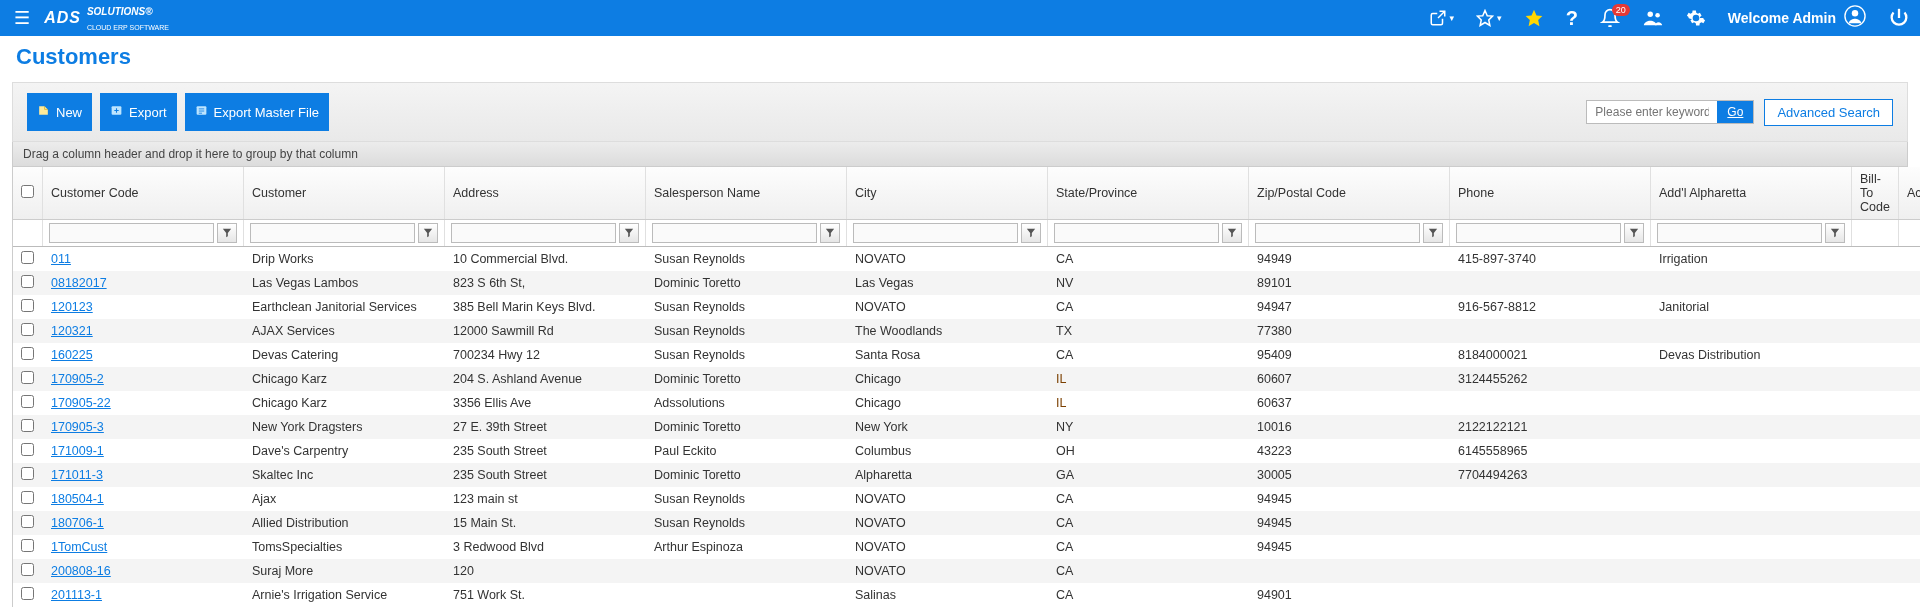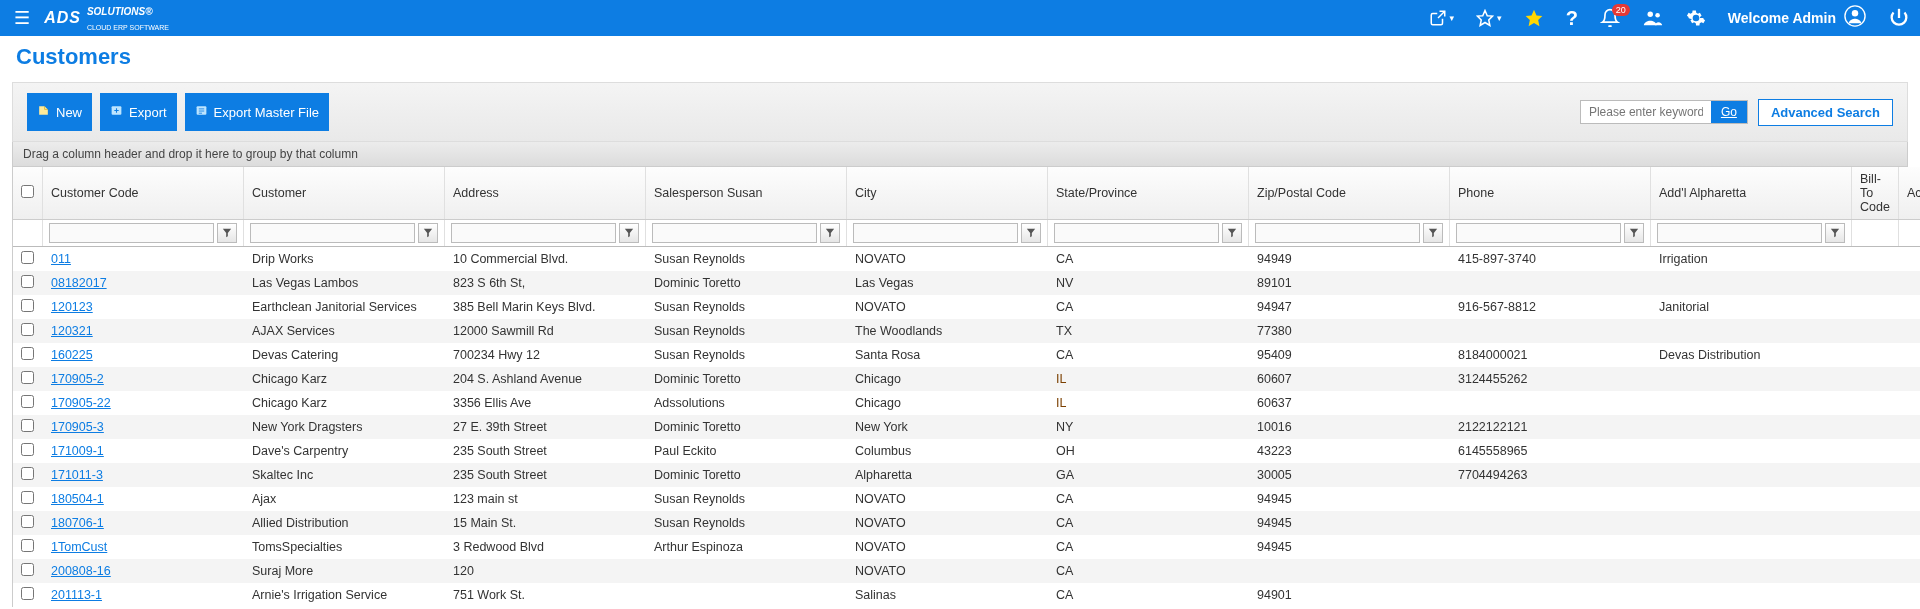--- a/index.html
+++ b/index.html
@@ -52,21 +52,21 @@
   display: inline-flex; align-items: center; gap: 6px;
 }
 .btn .icon-sm { font-size: 12px; }
 .toolbar-right { margin-left: auto; display: flex; align-items: center; gap: 10px; }
 .search-box { display: flex; border: 1px solid #bbb; background: #fff; }
 .search-box input { border: none; padding: 4px 8px; width: 130px; font-size: 12px; outline: none; }
 .search-box button {
   background: #0d7de3; color: #fff; border: none; padding: 4px 10px;
   font-size: 12px; text-decoration: underline; cursor: pointer;
 }
-.adv-search { background: #fff; border: 1px solid #0d7de3; color: #0d7de3; padding: 5px 12px; font-weight: 700; cursor: pointer; font-size: 13px; }
+.adv-search { background: #fff; border: 1px solid #0d7de3; color: #0d7de3; padding: 5px 12px; font-weight: 400; cursor: pointer; font-size: 13px; }
 
 .group-hint {
   margin: 0 12px;
   background: linear-gradient(to bottom, #ececec, #dcdcdc);
   border: 1px solid #ccc;
   border-top: none;
   padding: 5px 10px;
   font-size: 12px;
   color: #444;
 }
@@ -249,21 +249,21 @@
         <col class="col-ref">
         <col class="col-bill">
         <col class="col-act">
     </colgroup>
     <thead>
       <tr class="head-row">
         <th class="chk-col"><input type="checkbox" style=""></th>
         <th>Customer Code</th>
         <th>Customer</th>
         <th>Address</th>
-        <th>Salesperson Susan</th>
+        <th>Salesperson Name</th>
         <th>City</th>
         <th>State/Province</th>
         <th>Zip/Postal Code</th>
         <th>Phone</th>
         <th>Add'l Alpharetta</th>
         <th>Bill-To Code</th>
         <th>Active</th>
       </tr>
       <tr class="filter-row">
         <th></th>

